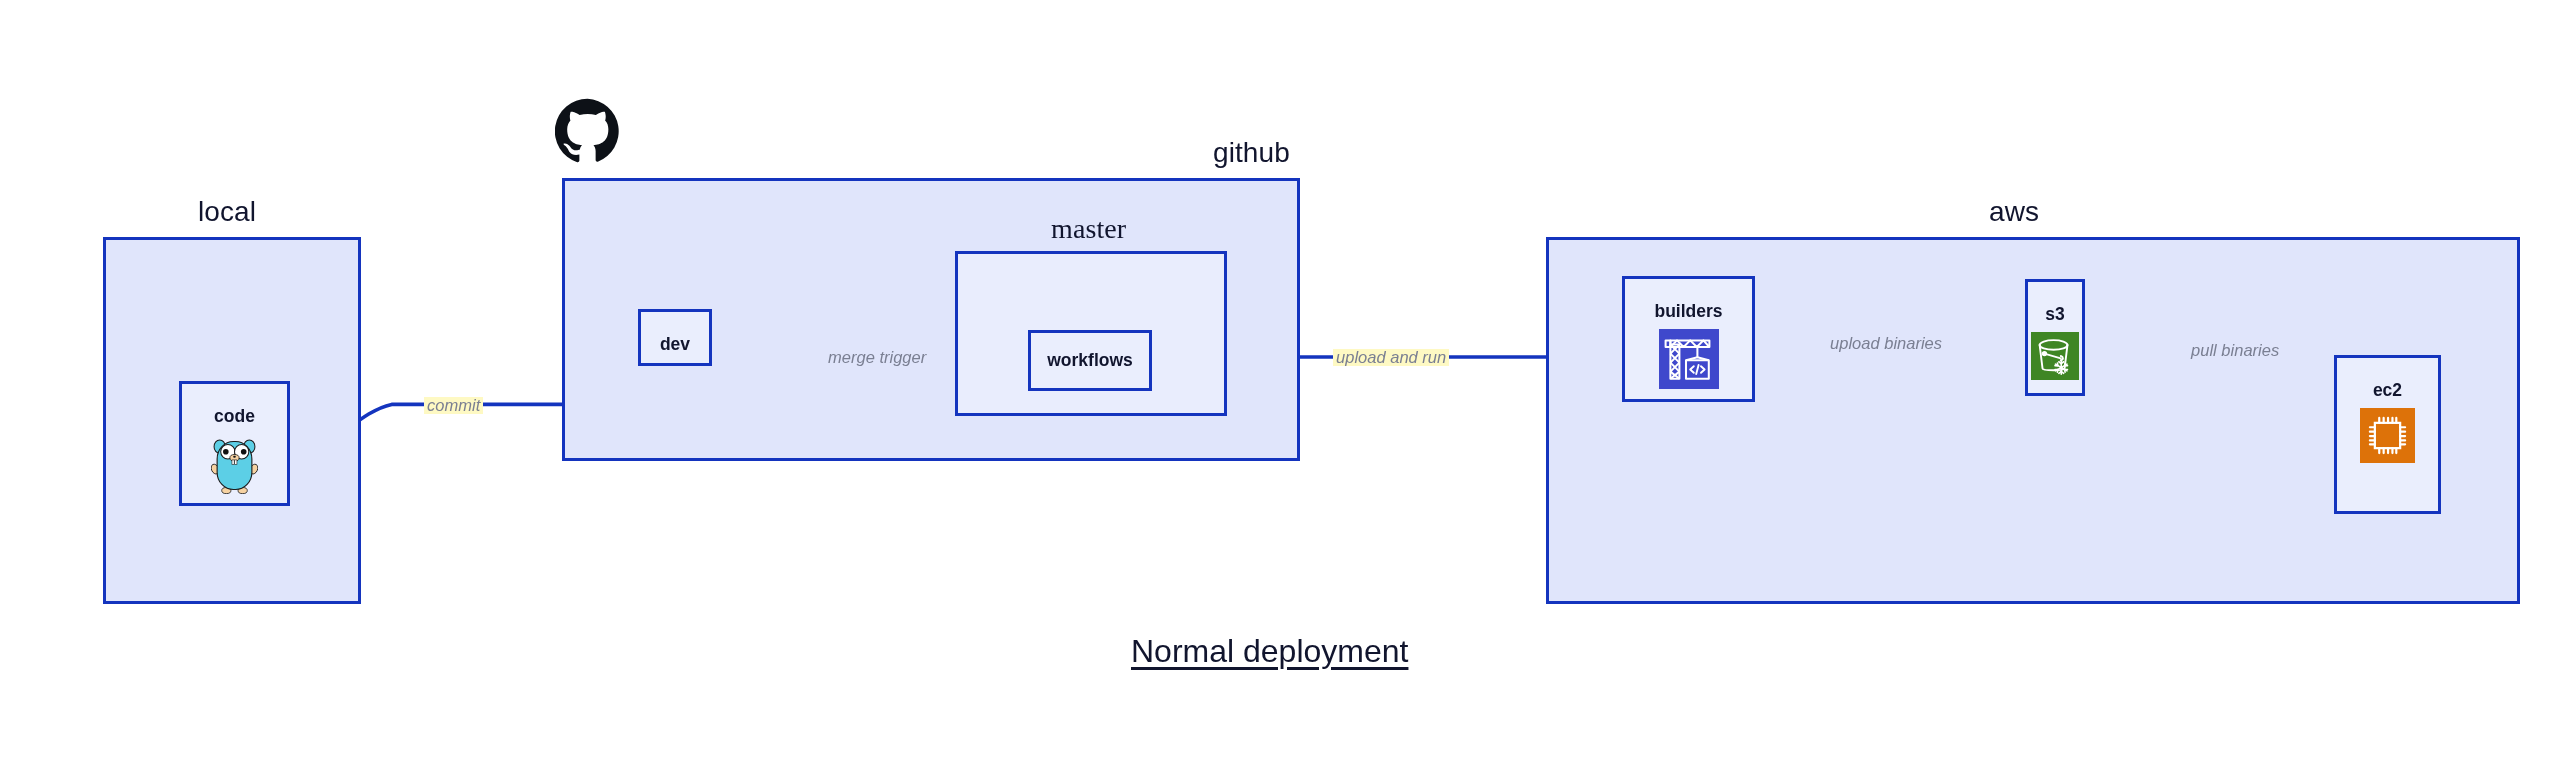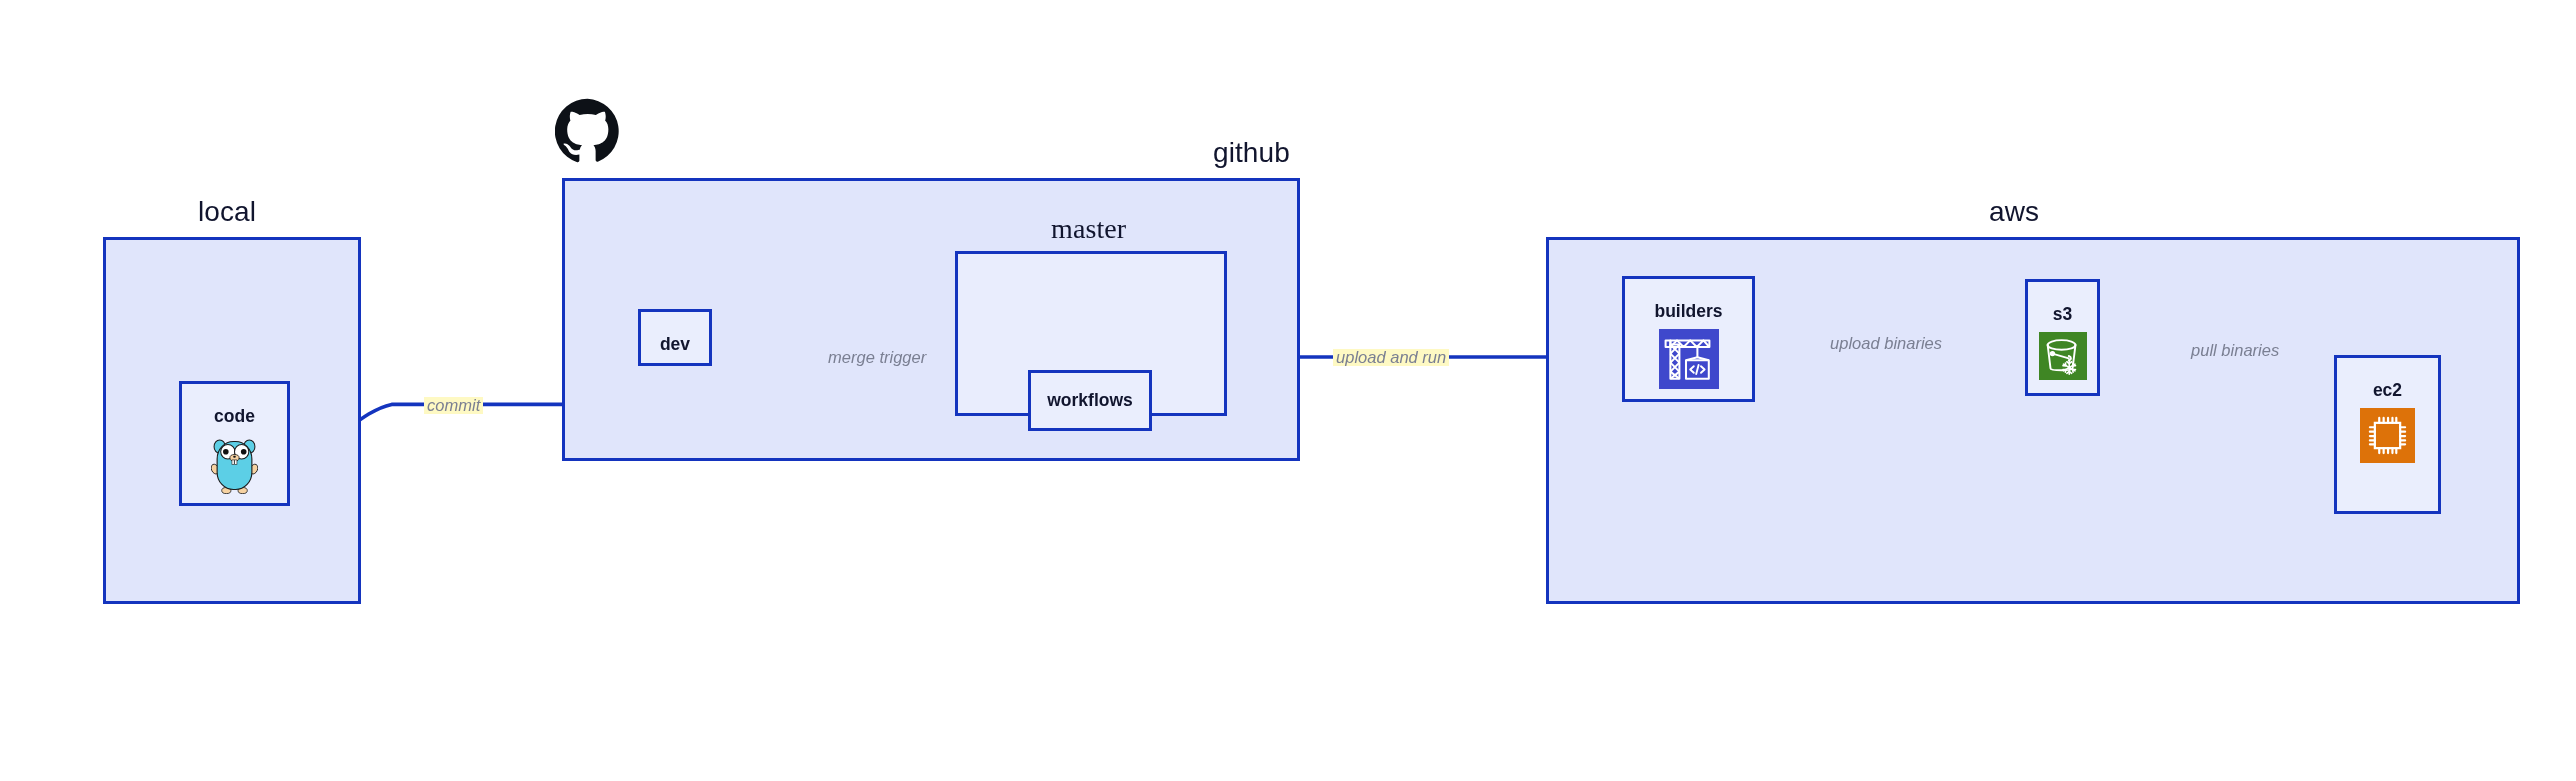--- a/index.html
+++ b/index.html
@@ -183,21 +183,21 @@
   <div class="group-label" style="left:1213px; top:139px;">github</div>
   <div class="group-box" style="left:562px; top:178px; width:738px; height:283px;"></div>
 
   <div class="group-label" style="left:1051px; top:215px;font-family:Liberation Serif, serif;">master</div>
   <div class="group-box inner-group" style="left:955px; top:251px; width:272px; height:165px;"></div>
 
   <div class="node-box" style="left:638px; top:309px; width:74px; height:57px;">
     <div class="node-title">dev</div>
   </div>
 
-  <div class="node-box" style="left:1028px; top:330px; width:124px; height:61px; justify-content:center; padding-top:0;margin-top:40px;">
+  <div class="node-box" style="left:1028px; top:330px; width:124px; height:61px; justify-content:center; padding-top:0;">
     <div class="node-title">workflows</div>
   </div>
 
   <div class="group-label" style="left:1989px; top:198px;">aws</div>
   <div class="group-box" style="left:1546px; top:237px; width:974px; height:367px;"></div>
 
   <div class="node-box" style="left:1622px; top:276px; width:133px; height:126px;">
     <div class="node-title">builders</div>
     <span class="node-icon">
       <svg width="60" height="60" viewBox="0 0 100 100" xmlns="http://www.w3.org/2000/svg">
@@ -216,21 +216,21 @@
 
           <path d="M45 52 L64 47 L83 52"></path>
           <rect x="45" y="52" width="38" height="31"></rect>
 
           <path d="M58 62 L52 67.5 L58 73 M70 62 L76 67.5 L70 73 M66 60 L62 75" stroke-width="3.2" stroke-linecap="round"></path>
         </g>
       </svg>
     </span>
   </div>
 
-  <div class="node-box" style="left:2025px; top:279px; width:75px; height:117px;">
+  <div class="node-box" style="left:2025px; top:279px; width:60px; height:117px;">
     <div class="node-title">s3</div>
     <span class="node-icon">
       <svg width="48" height="48" viewBox="0 0 100 100" xmlns="http://www.w3.org/2000/svg">
         <rect x="0" y="0" width="100" height="100" fill="#3f8624"></rect>
         <g stroke="#ffffff" stroke-width="4" fill="none" stroke-linecap="round" stroke-linejoin="round">
 
           <ellipse cx="47" cy="27" rx="29" ry="10"></ellipse>
           <path d="M18 27 L24 76 C24 81 70 81 70 76 L76 27"></path>
 
           <path d="M28 45 L62 55"></path>
@@ -271,15 +271,16 @@
   <div class="edge-label on-white" style="left:424px; top:397px;">commit</div>
 
   <div class="edge-label on-group" style="left:825px; top:349px;text-align:center;">merge trigger</div>
 
   <div class="edge-label on-white" style="left:1333px; top:349px;">upload and run</div>
 
   <div class="edge-label on-group" style="left:1827px; top:335px;">upload binaries</div>
 
   <div class="edge-label on-group" style="left:2188px; top:342px;">pull binaries</div>
 
+  <div id="diagram-title" style="left:1131px; top:635px;">Normal deployment</div>
 
 </div>
 
 
 </body></html>

